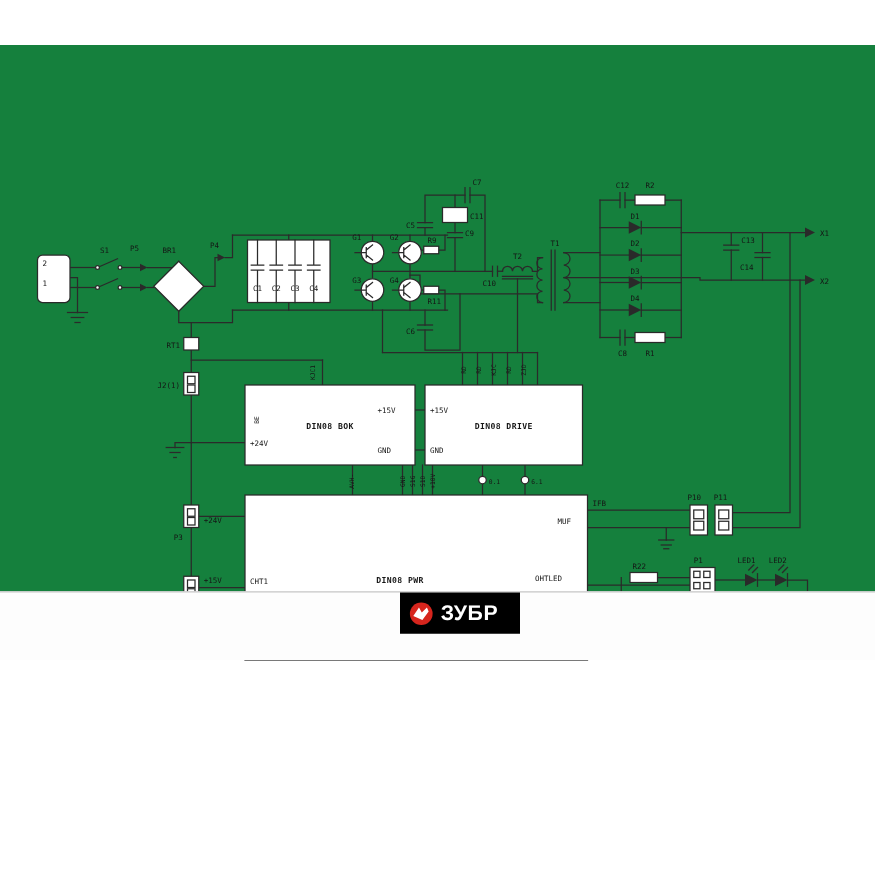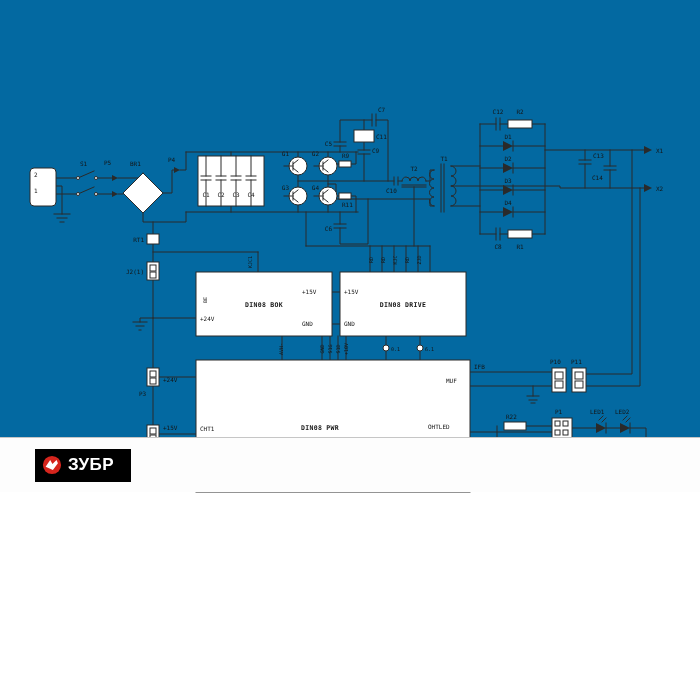--- a/index.html
+++ b/index.html
@@ -1,27 +1,27 @@
 <!DOCTYPE html>
 <html><head>
 <meta charset="utf-8">
 <style>
   html,body{margin:0;padding:0;background:#fff;}
   body{width:700px;height:700px;overflow:hidden;font-family:"Liberation Sans",sans-serif;}
-  .page{position:relative;width:700px;height:492px;background:#0369a1;}
+  .page{position:relative;width:700px;height:492px;background:#15803d;margin-top:36px;}
   .schematic-wrap{position:absolute;left:0;top:0;width:700px;height:645px;}
   svg .w{stroke:#2a2a2a;stroke-width:1;fill:none;stroke-linecap:square;}
   svg .cmp{stroke:#2a2a2a;stroke-width:1;fill:#ffffff;}
   svg .blk{fill:#2a2a2a;stroke:none;}
   svg text{font-family:"DejaVu Sans Mono","Liberation Mono",monospace;font-size:6px;fill:#151515;}
   svg text.t5{font-size:5px;}
   svg text.tb{font-size:6.5px;font-weight:bold;letter-spacing:0.3px;}
   .footer{position:absolute;left:0;bottom:0;width:700px;height:55px;box-sizing:border-box;
           border-top:1px solid #c6c6c6;background:#fdfdfd;display:flex;align-items:center;
-          padding-left:35px;}
+          padding-left:35px;flex-direction:column;}
   .logo{width:96px;height:33px;background:#000;display:flex;align-items:center;
         padding-left:7px;box-sizing:border-box;flex:0 0 auto;}
   .logo .badge{width:20px;height:20px;flex:0 0 auto;margin-right:6px;}
   .brand{color:#fff;font-weight:bold;font-size:17px;letter-spacing:0.5px;}
   .caption-wrap{margin-left:12px;white-space:nowrap;}
   .model{font-weight:bold;font-size:13px;color:#111;}
   .caption{font-size:12.5px;color:#4a4a4a;margin-left:5px;}
 </style>
 </head>
 <body>

